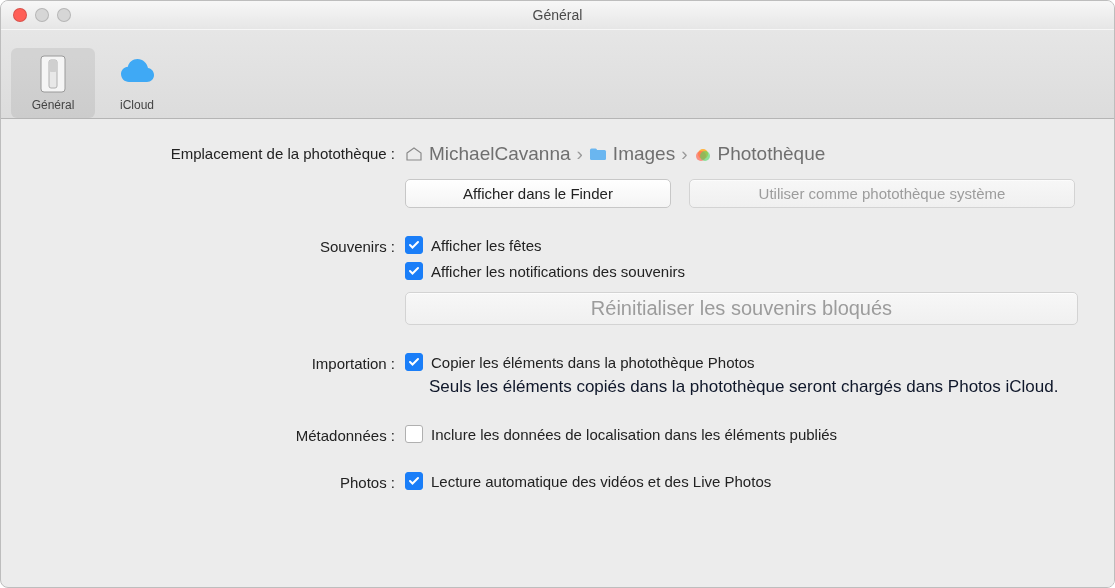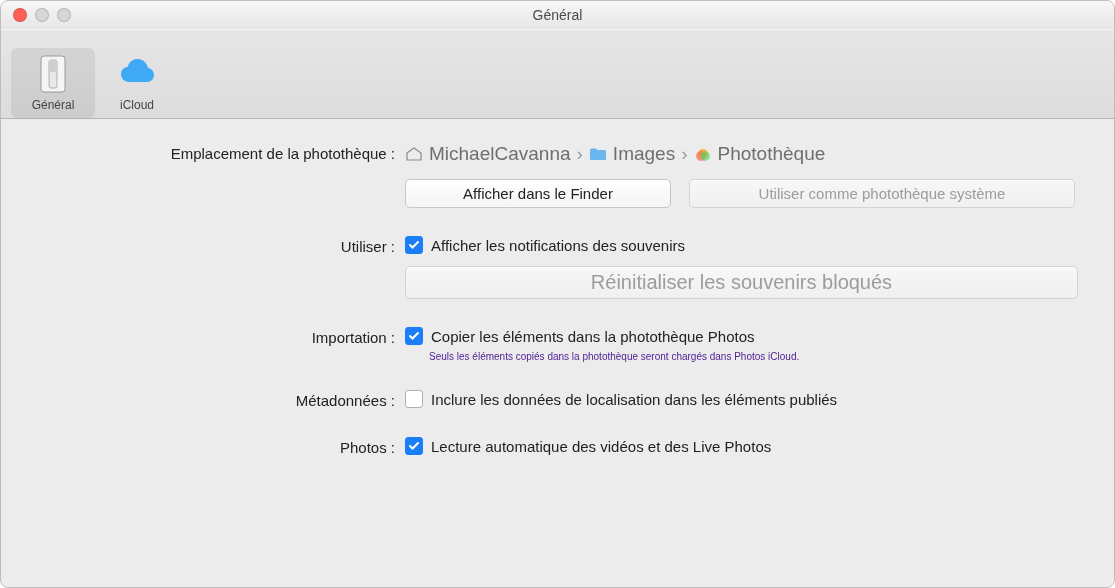--- a/index.html
+++ b/index.html
@@ -24,21 +24,21 @@
   .bc-sep{color:#9a9a9a;}
   .btnrow{display:flex;gap:18px;margin-top:6px;}
   .btn{background:linear-gradient(#ffffff,#f4f4f4);border:1px solid #c7c7c7;border-radius:5px;padding:5px 12px;font-size:15px;color:#222;min-width:240px;text-align:center;box-shadow:0 1px 0 rgba(255,255,255,0.6) inset;}
   .btn.disabled{color:#9c9c9c;border-color:#d3d3d3;background:linear-gradient(#f7f7f7,#f0f0f0);}
   .btn.small{min-width:auto;padding:4px 2px;font-size:20px;}
   .check{display:flex;align-items:center;gap:8px;font-size:15px;}
   .cbox{width:16px;height:16px;border-radius:3px;border:1px solid #b0b0b0;background:#fff;display:inline-flex;align-items:center;justify-content:center;flex-shrink:0;}
   .cbox.checked{background:#1a7ef8;border-color:#1a7ef8;}
   .cbox.checked svg{display:block;}
   .cbox svg{display:none;}
-  .helper{font-size:10px;color:#4c1d95;margin-left:24px;margin-top:-2px;}
+  .helper{font-size:17px;color:#0f172a;margin-left:24px;margin-top:-2px;}
   .section-gap{height:18px;}
   .bc-icon{width:18px;height:14px;display:inline-flex;align-items:center;justify-content:center;}
 </style>
 </head>
 <body>
 
 <div class="window">
 
   <div class="titlebar">
     <div class="traffic">
@@ -103,22 +103,30 @@
         <div class="btnrow">
           <div class="btn">Afficher dans le Finder</div>
           <div class="btn disabled" style="min-width:360px">Utiliser comme photothèque système</div>
         </div>
       </div>
     </div>
 
     <div class="section-gap"></div>
 
     <div class="row">
-      <div class="lbl">Utiliser :</div>
+      <div class="lbl">Souvenirs :</div>
       <div class="val">
+        <label class="check">
+          <span class="cbox checked">
+            <svg width="12" height="12" viewBox="0 0 12 12">
+                <path d="M2 6l2.5 2.5L10 3" stroke="#fff" stroke-width="2" fill="none" stroke-linecap="round"></path>
+              </svg>
+          </span>
+          <span>Afficher les fêtes</span>
+        </label>
         <label class="check">
           <span class="cbox checked">
             <svg width="12" height="12" viewBox="0 0 12 12">
                 <path d="M2 6l2.5 2.5L10 3" stroke="#fff" stroke-width="2" fill="none" stroke-linecap="round"></path>
               </svg>
           </span>
           <span>Afficher les notifications des souvenirs</span>
         </label>
         <div style="margin-top:4px">
           <div class="btn small disabled" style="min-width:320px">Réinitialiser les souvenirs bloqués</div>

